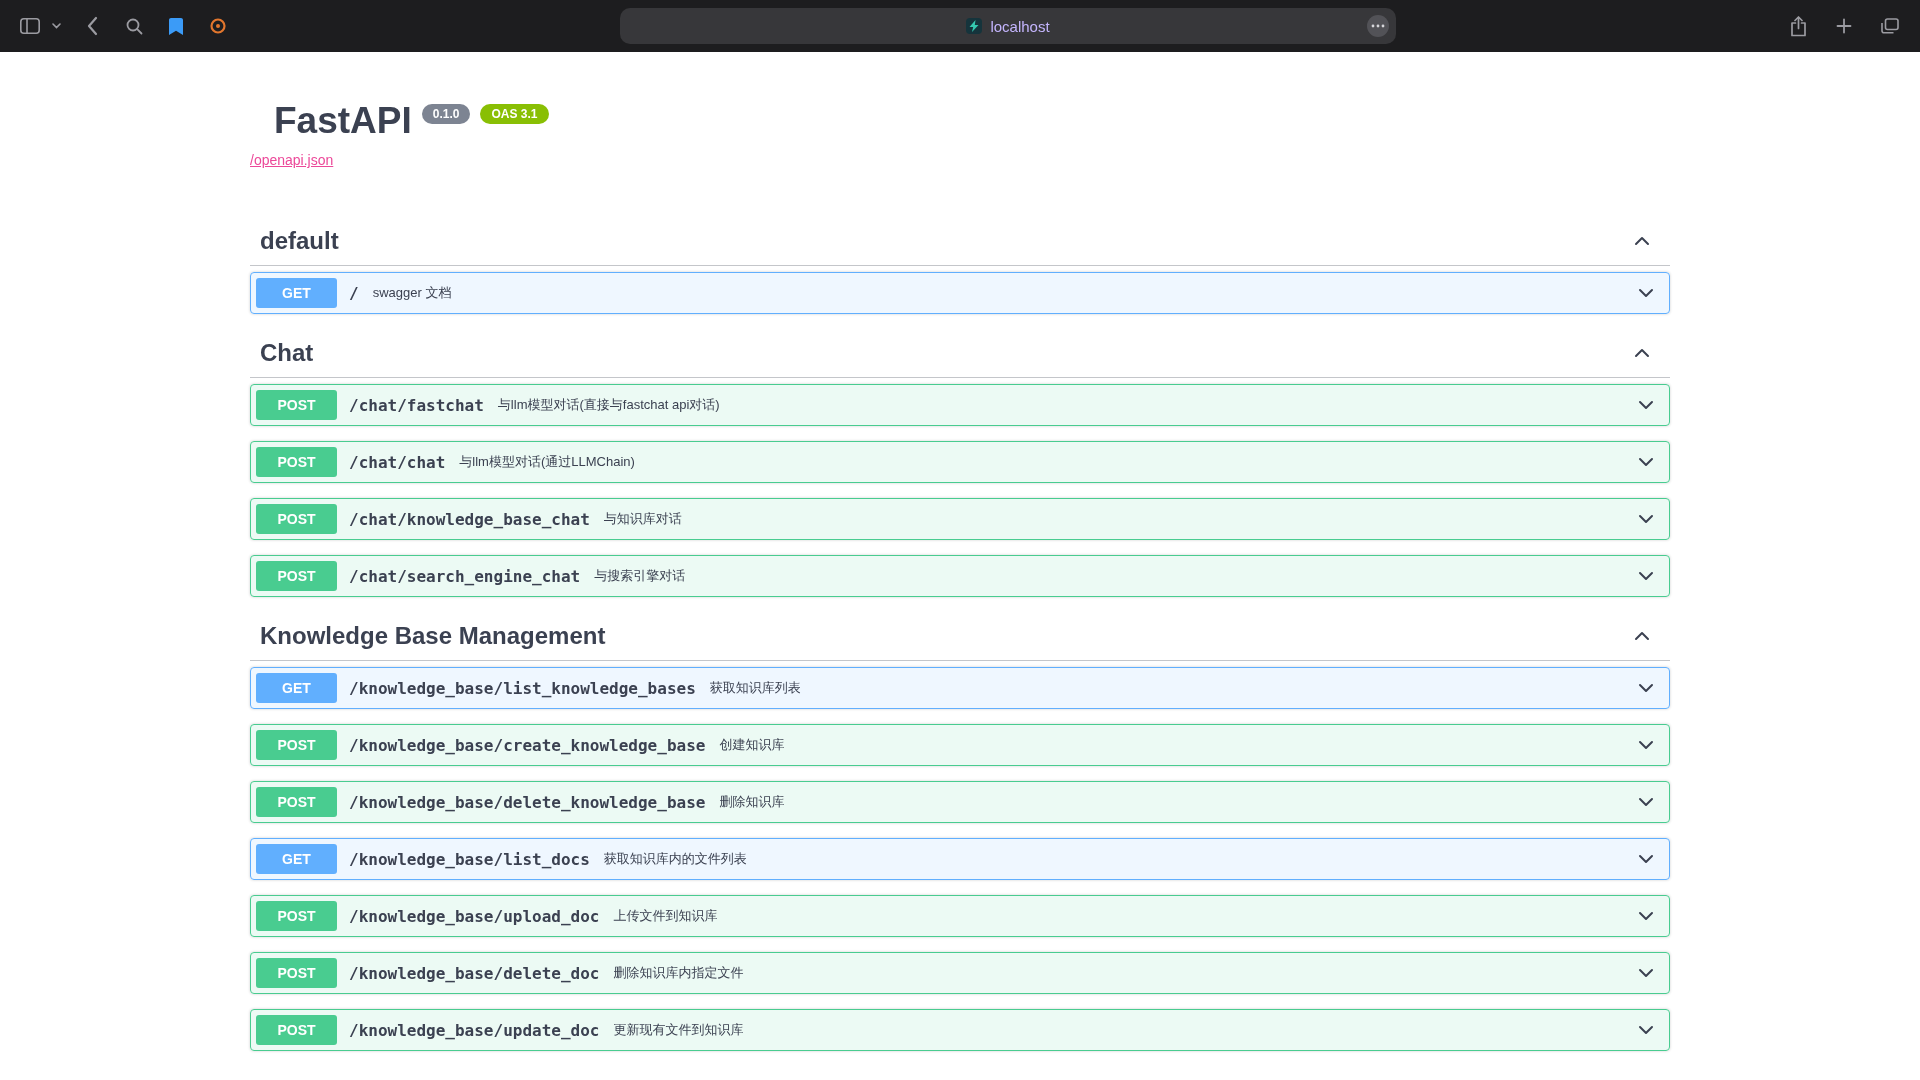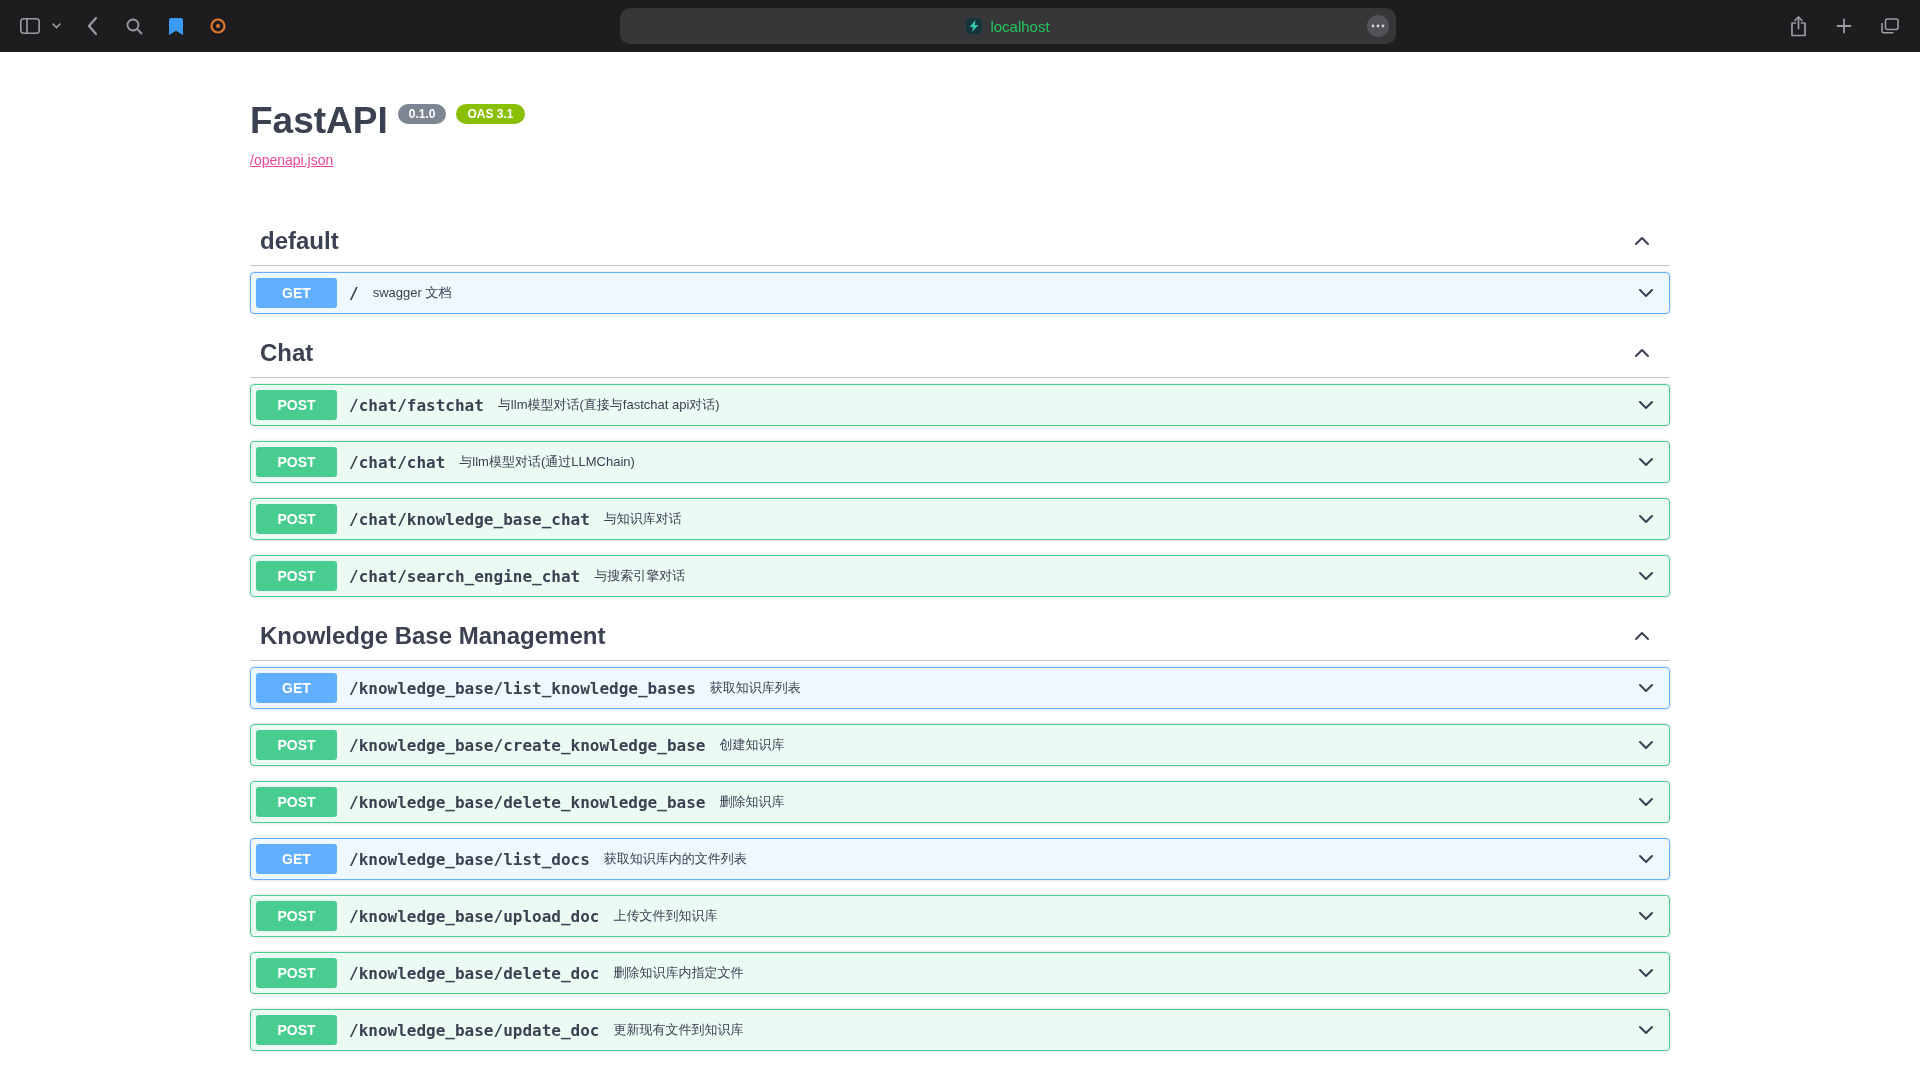--- a/index.html
+++ b/index.html
@@ -7,29 +7,29 @@
 
   
   .chrome { height:52px; background:#1d1d1f; display:flex; align-items:center; padding:0 16px; }
   .chrome-left { display:flex; align-items:center; gap:14px; }
   .chrome-group { display:flex; align-items:center; gap:4px; }
   .icon-btn { min-width:28px; height:30px; display:flex; align-items:center; justify-content:center; color:#9b9ba1; border-radius:6px; cursor:pointer; }
   .icon-btn svg { display:block; }
   .chrome-center { flex:1; display:flex; justify-content:center; }
   .url-field { width:776px; height:36px; background:#37373a; border-radius:10px; display:flex; align-items:center; position:relative; cursor:pointer; }
   .url-center { margin:0 auto; display:flex; align-items:center; gap:8px; }
-  .url-text { color:#22c55e; font-size:15px; }
+  .url-text { color:#c4b5fd; font-size:15px; }
   .more-btn { position:absolute; right:7px; top:7px; width:22px; height:22px; border-radius:50%; background:#525257; display:flex; align-items:center; justify-content:center; cursor:pointer; }
   .chrome-right { display:flex; align-items:center; gap:18px; }
 
   
   .page { height:1028px; overflow:hidden; background:#ffffff; }
   .swagger { width:1420px; margin:0 auto; padding-top:48px; color:#3b4151; }
 
-  .info h1 { font-size:37px; font-weight:700; color:#3b4151; display:flex; align-items:center; gap:10px; }
+  .info h1 { font-size:37px; font-weight:700; color:#3b4151; display:flex; align-items:center; gap:10px;margin-left:24px; }
   .badge { font-size:12px; font-weight:700; color:#fff; border-radius:99px; padding:4px 11px; position:relative; top:-7px; line-height:1;text-align:center; }
   .badge-version { background:#7d8492; }
   .badge-oas { background:#89bf04; }
   .spec-link { display:inline-block; margin-top:10px; color:#ec4899; font-size:14px; text-decoration:underline; cursor:pointer; }
   .info { margin-bottom:48px; }
 
   .opblock-tag { display:flex; align-items:center; justify-content:space-between; padding:10px 20px 10px 10px; border-bottom:1px solid rgba(59,65,81,.3); margin-bottom:6px; margin-top:12px; cursor:pointer; }
   .opblock-tag h3 { font-size:24px; font-weight:700; color:#3b4151; }
   .tag-arrow { display:flex; align-items:center; }
 

